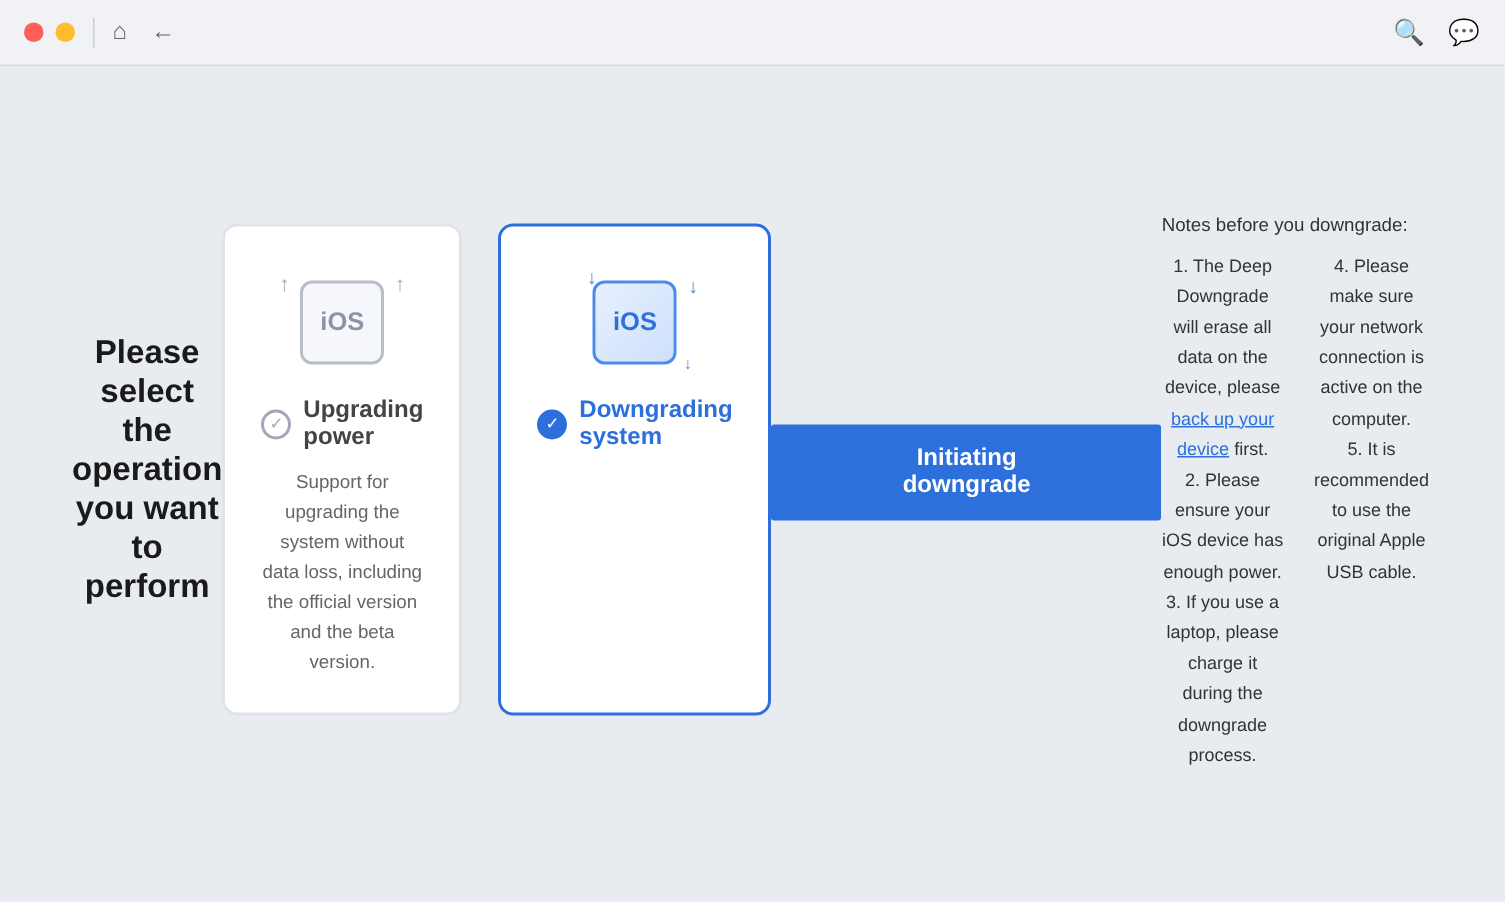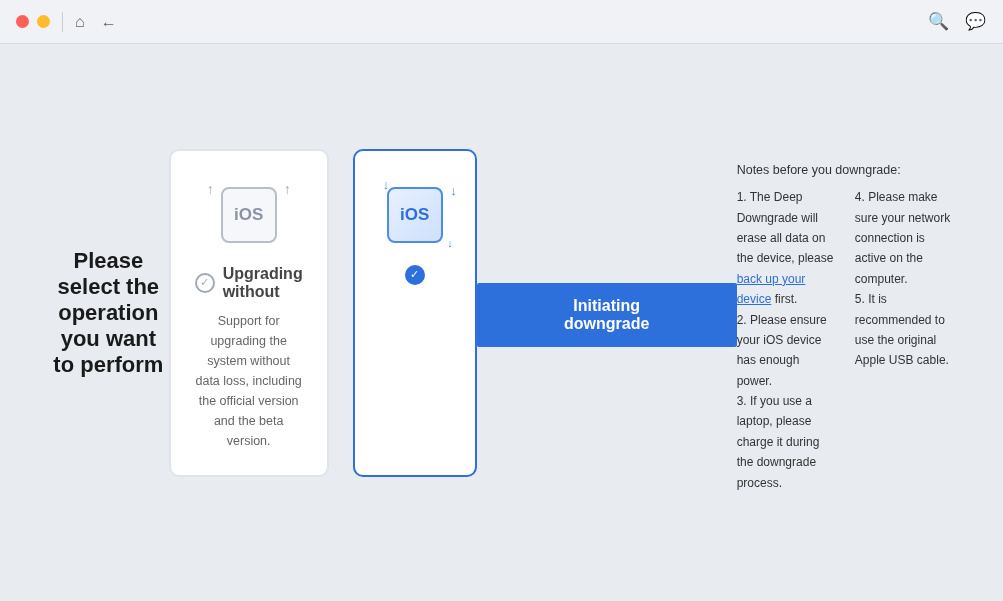--- a/index.html
+++ b/index.html
@@ -264,20 +264,21 @@
       line-height: 1.7;
     }
     .notes-title {
       font-weight: 400;
       margin-bottom: 6px;
       font-size: 12.5px;
     }
     .notes-columns {
       display: flex;
       gap: 18px;
+      text-align: center;
     }
     .notes-col {
       flex: 1;
     }
     .notes-col a {
       color: #2d6fdb;
       text-decoration: underline;
     }
   </style>
 </head>
@@ -306,34 +307,35 @@
   <div class="cards-row">
 
     <div class="option-card">
       <div class="ios-icon-upgrade">
         <span class="arrow-up-left">↑</span>
         <div class="ios-box-upgrade">iOS</div>
         <span class="arrow-up-right">↑</span>
       </div>
       <div class="card-title-row">
         <div class="check-icon grey">✓</div>
-        <span class="card-title grey">Upgrading without</span>
+        <span class="card-title grey">Upgrading power</span>
       </div>
       <p class="card-desc">Support for upgrading the system without data loss, including the official version and the beta version.</p>
     </div>
 
     <div class="option-card selected">
       <div class="ios-icon-downgrade">
         <span class="arrow-down-1">↓</span>
         <div class="ios-box-downgrade">iOS</div>
         <span class="arrow-down-2">↓</span>
         <span class="arrow-down-3">↓</span>
       </div>
       <div class="card-title-row">
         <div class="check-icon blue">✓</div>
+        <span class="card-title blue">Downgrading system</span>
       </div>
     </div>
 
   </div>
 
   <button class="action-btn">Initiating downgrade</button>
 
   <div class="notes-section">
     <div class="notes-title">Notes before you downgrade:</div>
     <div class="notes-columns">

